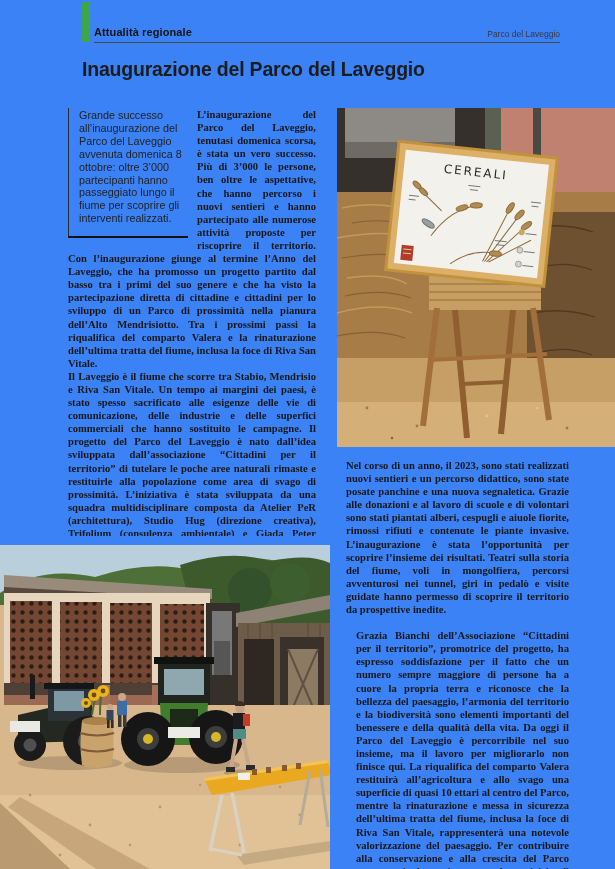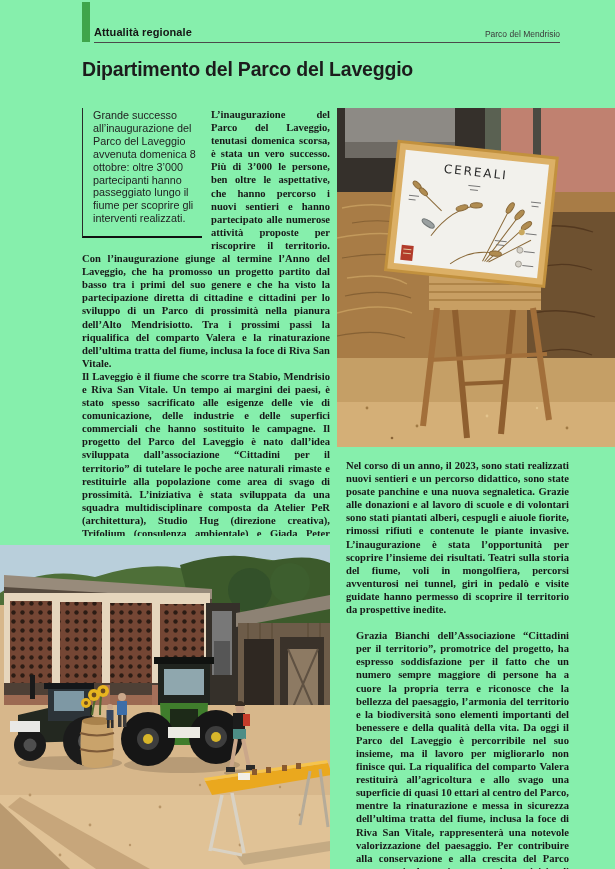--- a/index.html
+++ b/index.html
@@ -1,28 +1,28 @@
 <!DOCTYPE html>
 <html><head>
 <meta charset="utf-8">
 <style>
   html,body{margin:0;padding:0;}
   .page{
-    position:relative;width:615px;height:869px;background:#86efac;
+    position:relative;width:615px;height:869px;background:#3b82f6;
     overflow:hidden;font-family:"Liberation Sans",sans-serif;color:#1a1a1a;
   }
   
   .accent-bar{position:absolute;left:82px;top:2px;width:8px;height:40px;background:#3fa54b;}
   .kicker{position:absolute;left:94px;top:26px;font-size:11px;font-weight:bold;color:#151515;letter-spacing:.1px;}
   .running-head{position:absolute;right:55px;top:29px;font-size:8.5px;color:#3a3a3a;}
   .header-rule{position:absolute;left:94px;right:55px;top:42px;border-top:1px solid #4a4a4a;height:0;}
   .page-title{position:absolute;left:82px;top:58px;font-size:19.5px;font-weight:bold;color:#1c1c1c;letter-spacing:-.2px;}
   
   .col-left{
-    position:absolute;left:82px;top:108px;width:248px;height:428px;overflow:hidden;
+    position:absolute;left:68px;top:108px;width:248px;height:428px;overflow:hidden;
     font-family:"Liberation Serif",serif;font-size:10.6px;line-height:13.1px;
     text-align:justify;color:#181818;
   }
   .col-left p,.col-right p{margin:0;font-weight:bold;}
   .intro-box{
     float:left;width:103px;margin:0 9px 3px 0;padding:1px 6px 11px 10px;
     border-left:1.2px solid #2a2a2a;border-bottom:2.2px solid #111;
     font-family:"Liberation Sans",sans-serif;font-size:10.8px;line-height:12.9px;
     text-align:left;color:#222;
   }
@@ -37,23 +37,23 @@
   .photo-bottom{position:absolute;left:0;top:545px;width:330px;height:324px;overflow:hidden;}
   .photo-top svg,.photo-bottom svg{display:block;}
 </style>
 </head>
 <body>
 
 <div class="page">
 
   <div class="accent-bar"></div>
   <div class="kicker">Attualità regionale</div>
-  <div class="running-head">Parco del Mendrisio</div>
+  <div class="running-head">Parco del Laveggio</div>
   <div class="header-rule"></div>
-  <h1 class="page-title" style="margin:0">Dipartimento del Parco del Laveggio</h1>
+  <h1 class="page-title" style="margin:0">Inaugurazione del Parco del Laveggio</h1>
 
   <div class="photo-top">
     <svg width="278" height="339" viewBox="0 0 278 339" xmlns="http://www.w3.org/2000/svg">
       <rect width="278" height="339" fill="#b5894f"></rect>
 
       <rect x="0" y="0" width="278" height="104" fill="#8a6a43"></rect>
       <rect x="0" y="0" width="150" height="98" fill="#35302b"></rect>
       <rect x="8" y="0" width="110" height="50" fill="#8d8a85"></rect>
       <rect x="8" y="34" width="110" height="16" fill="#6e6a64"></rect>
       <rect x="148" y="0" width="16" height="98" fill="#5a6152"></rect>

